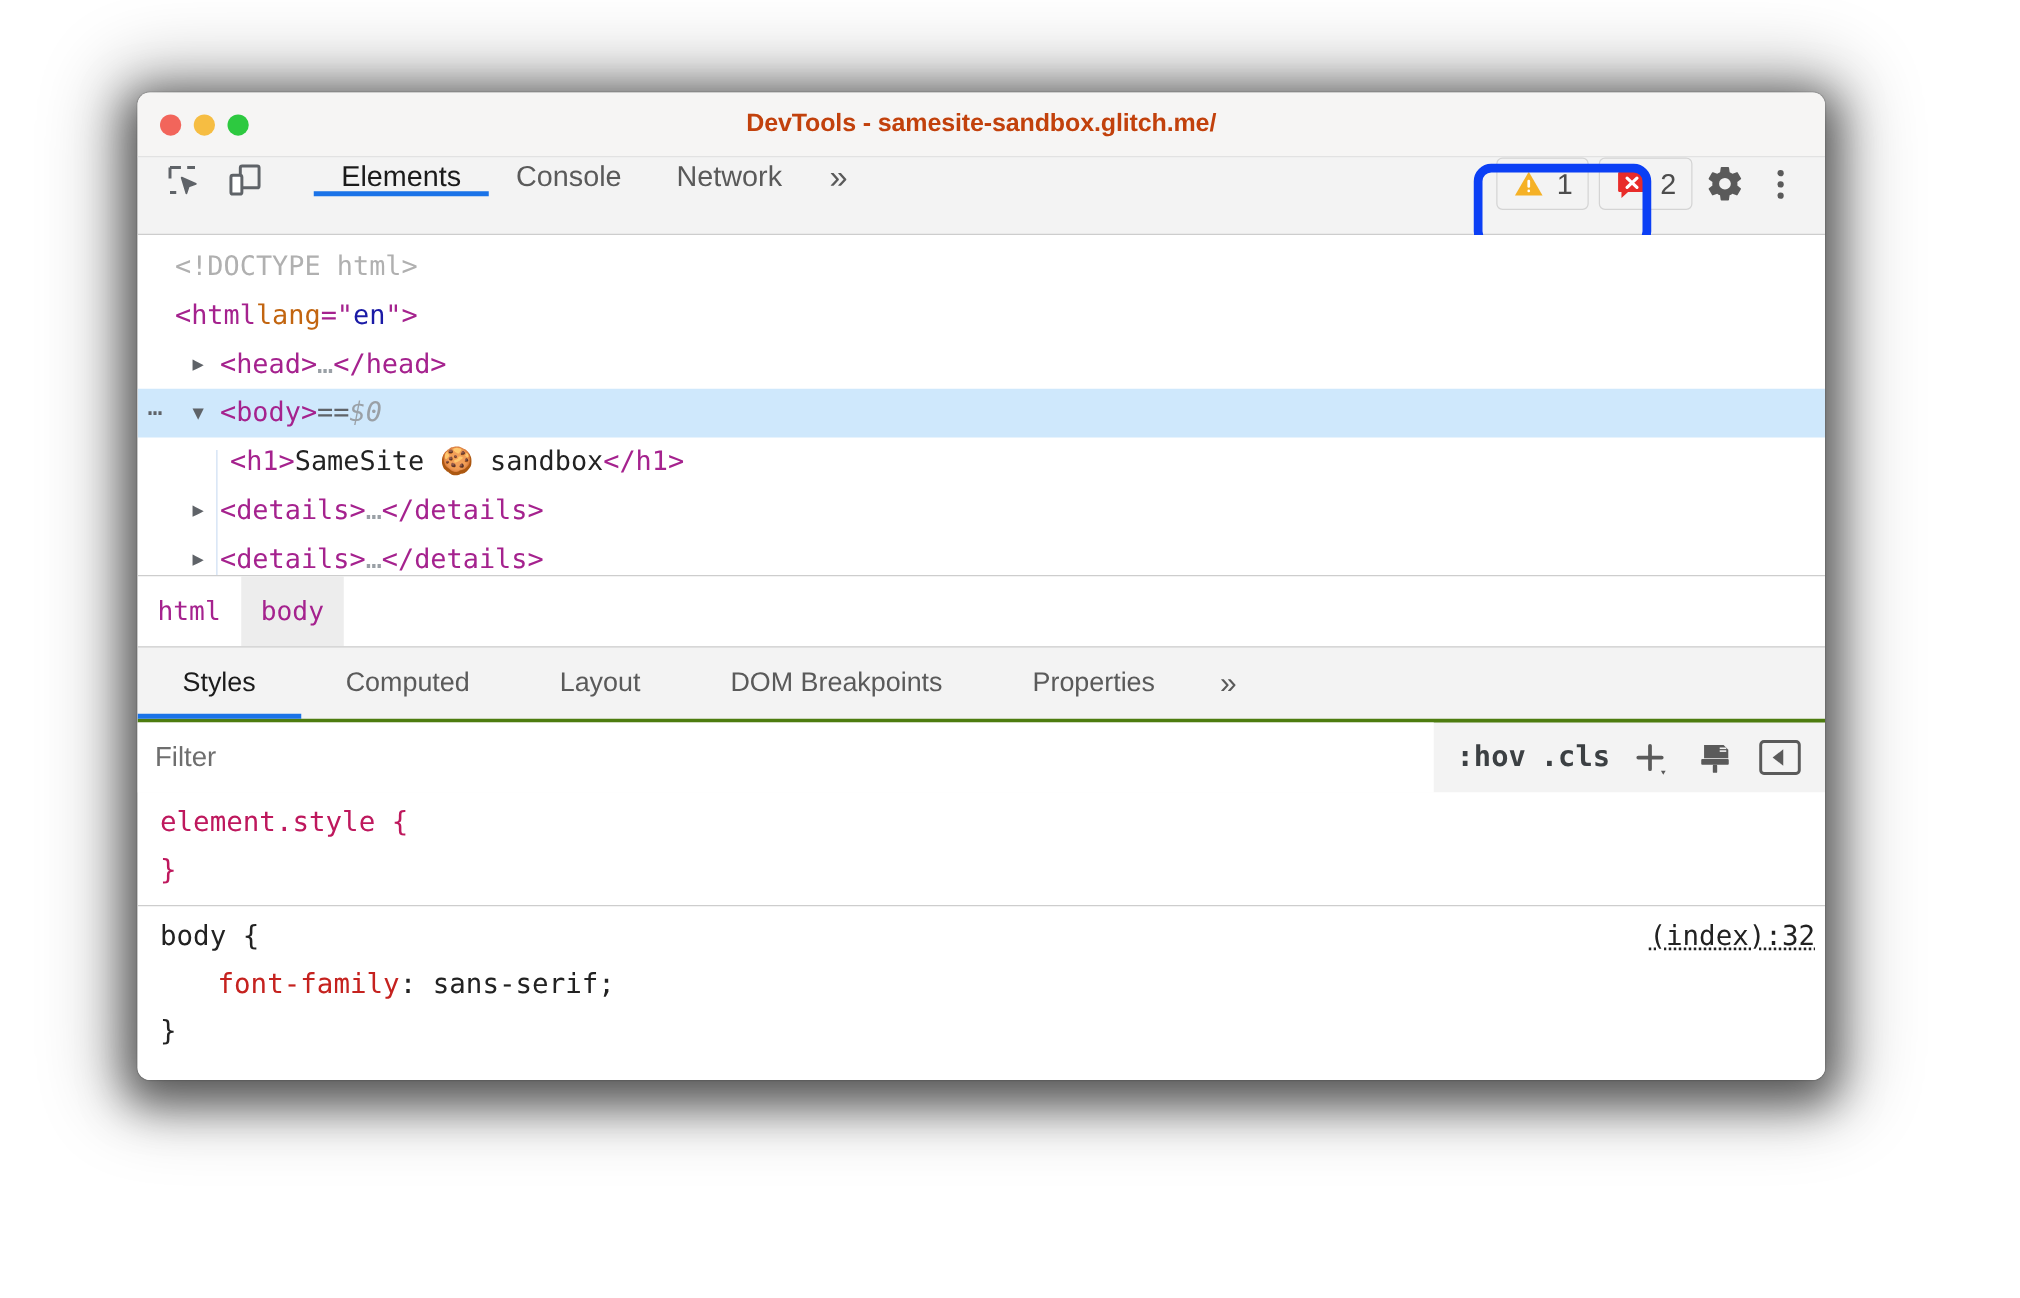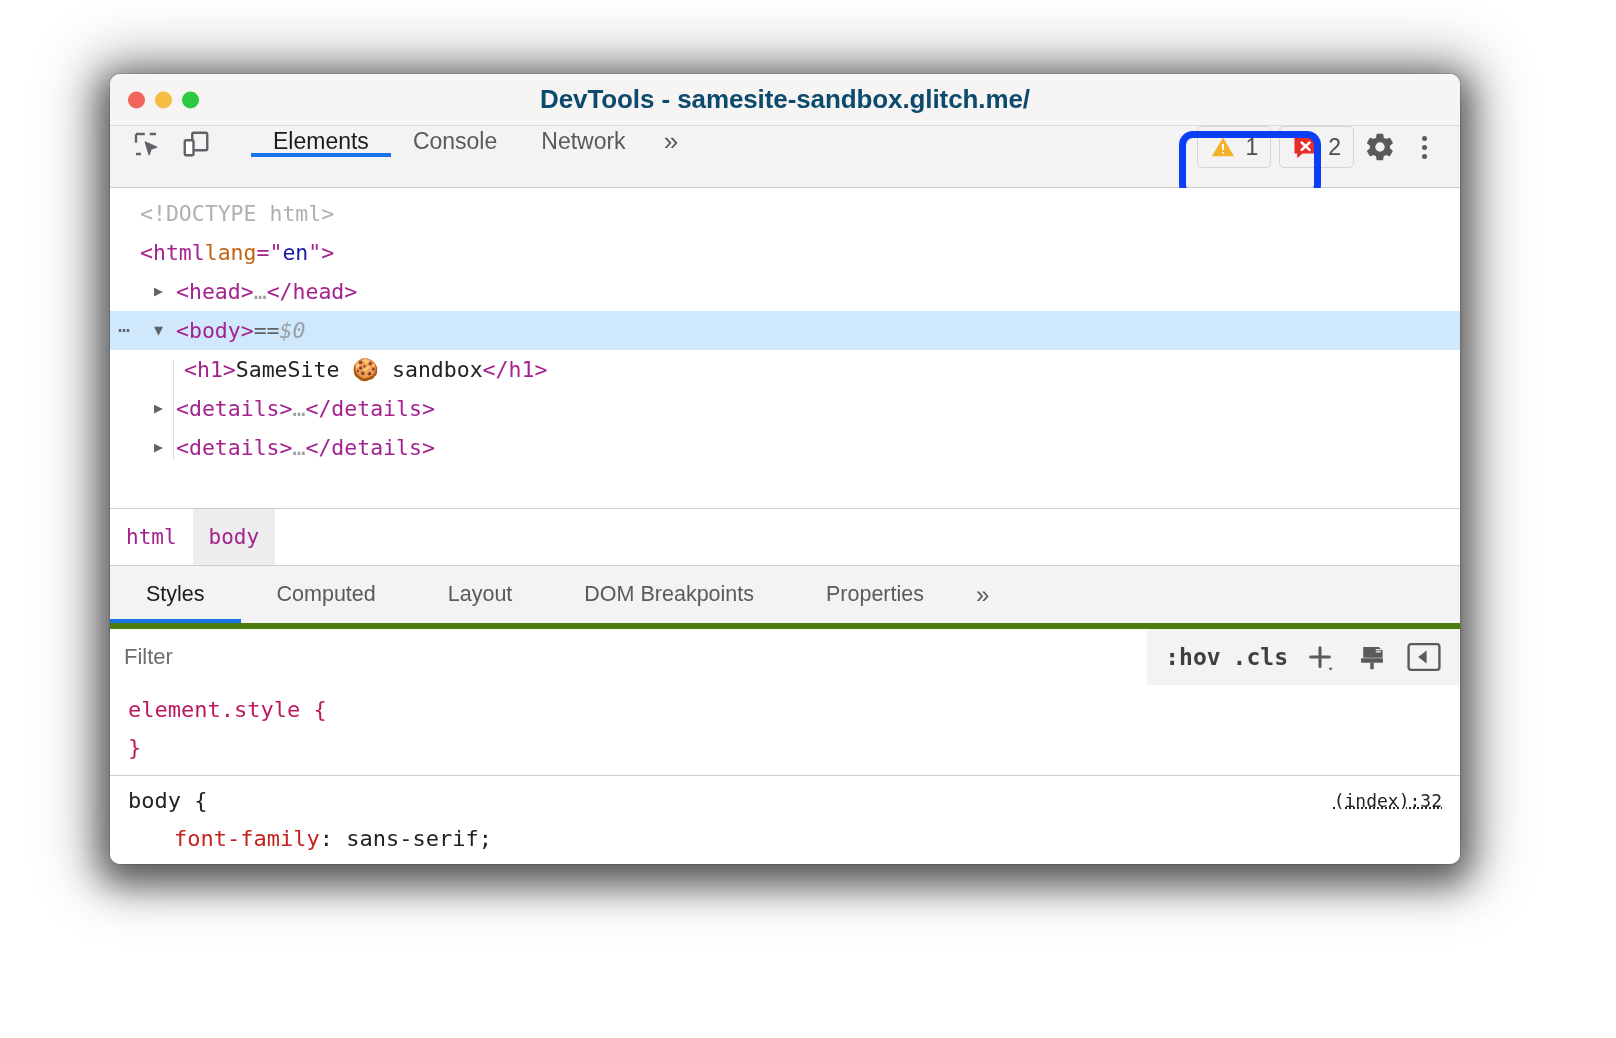--- a/index.html
+++ b/index.html
@@ -55,23 +55,23 @@
     gap: 10px;
   }
   .dot { width: 17px; height: 17px; border-radius: 50%; }
   .dot.red    { background: #f2655b; }
   .dot.yellow { background: #f6bd42; }
   .dot.green  { background: #2dc940; }
 
   .win-title {
     width: 100%;
     text-align: center;
-    font-size: 26px;
+    font-size: 20px;
     font-weight: bold;
-    color: #0c4a6e;
+    color: #c2410c;
     letter-spacing: -0.1px;
   }
 
   
   .dt-toolbar {
     height: 62px;
     flex: 0 0 62px;
     background: #f3f3f3;
     border-bottom: 1px solid #cdcdcd;
     display: flex;
@@ -218,21 +218,20 @@
 
   
   .breadcrumbs {
     flex: 0 0 57px;
     background: #ffffff;
     border-top: 1px solid #cdcdcd;
     display: flex;
     align-items: stretch;
     font-family: "DejaVu Sans Mono", monospace;
     font-size: 21px;
-    margin-top: 48px;
   }
   .crumb {
     display: flex;
     align-items: center;
     padding: 0 16px;
     color: #a5228e;
   }
   .crumb.selected { background: #ededed; }
 
   
@@ -259,21 +258,21 @@
     left: 0; right: 0; bottom: 0;
     height: 4px;
     background: #1a73e8;
   }
   .stab-more { display:flex; align-items:center; padding: 0 16px; font-size: 24px; color: #5a5a5a; }
 
   
   .filter-bar {
     flex: 0 0 58px;
     background: #f3f3f3;
-    border-top: 6px solid #4d7c0f;
+    border-top: 3px solid #4d7c0f;
     display: flex;
     align-items: center;
   }
   .filter-input {
     flex: 1 1 auto;
     height: 56px;
     background: #ffffff;
     border: none;
     outline: none;
     font-size: 22px;
@@ -309,26 +308,26 @@
     padding: 6px 18px 8px 18px;
     position: relative;
   }
   .rule + .rule { border-top: 1px solid #cdcdcd; }
   .sel-gray { color: #be185d; }
   .sel-dark { color: #222222; }
   .prop { color: #c5221f; padding-left: 46px; }
   .pval { color: #222222; }
   .origin-link {
     position: absolute;
-    right: 18px;
+    right: 8px;
     top: 6px;
     color: #222222;
     text-decoration: underline;
     text-decoration-style: dotted;
-    font-size: 18px;
+    font-size: 22px;
   }
 </style>
 </head>
 <body>
 
 <div id="root">
 
   <div class="window">
 
     <div class="titlebar">

